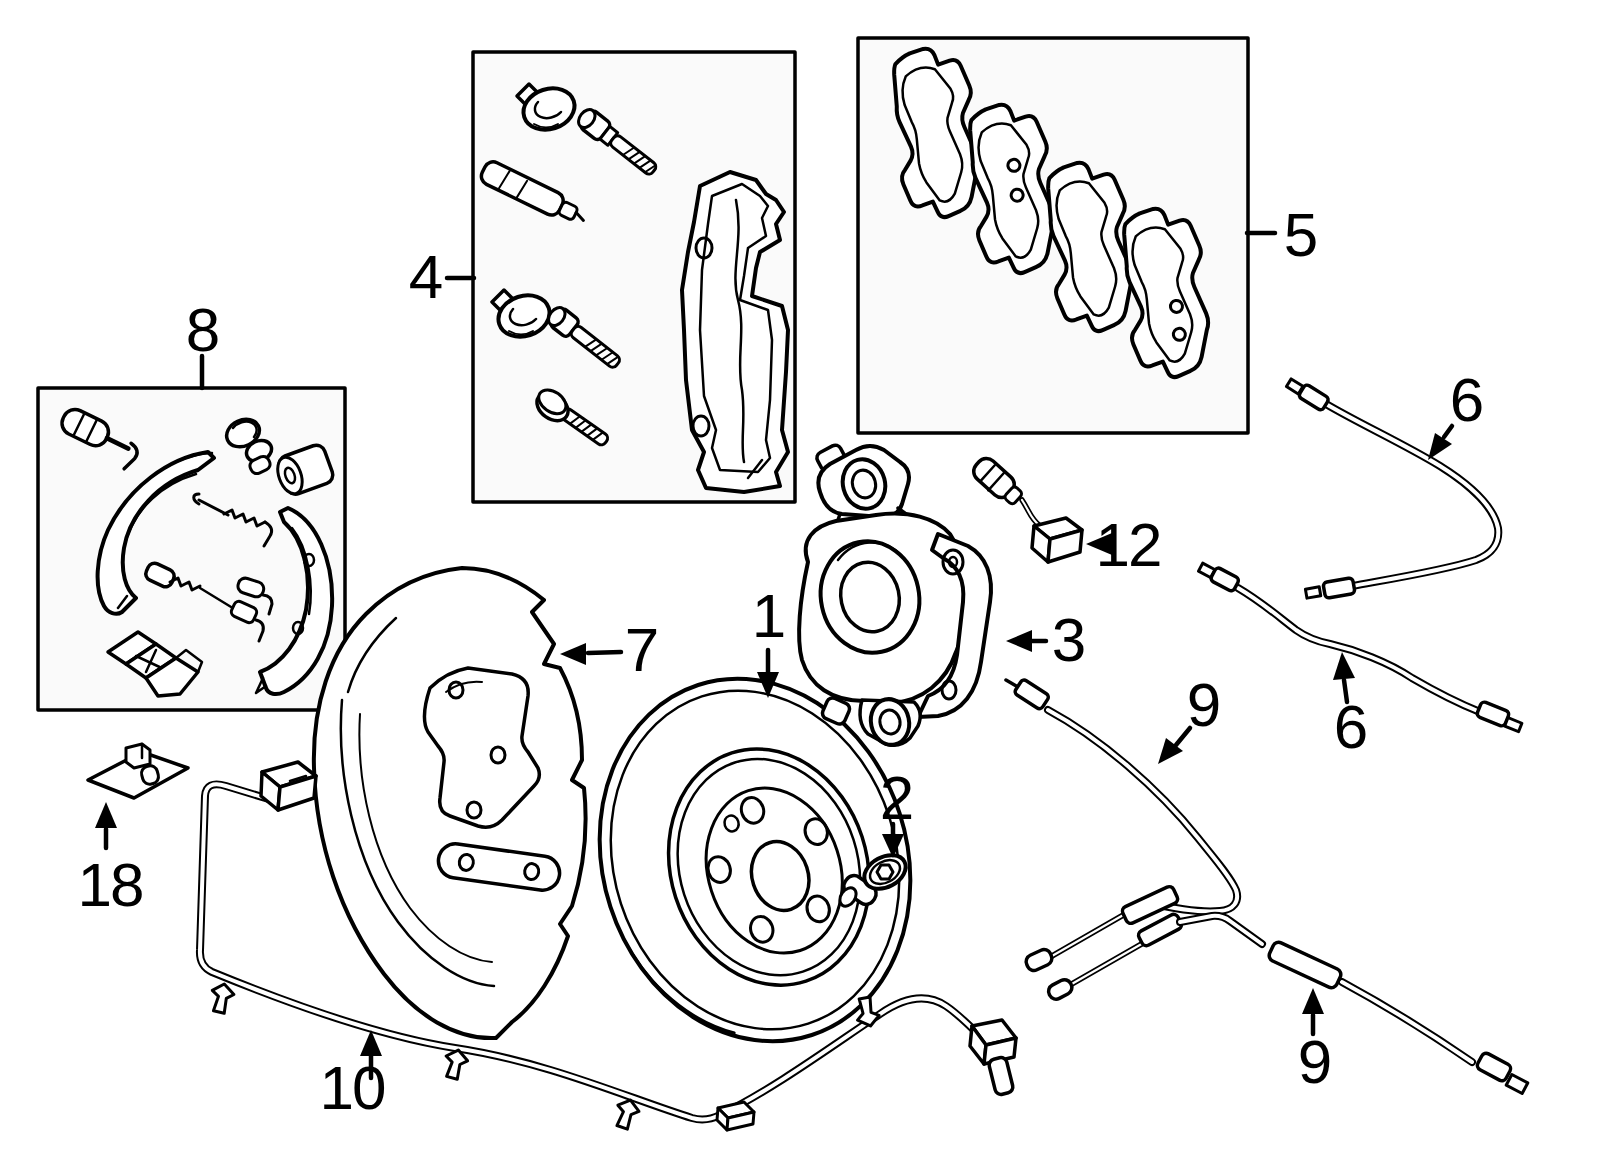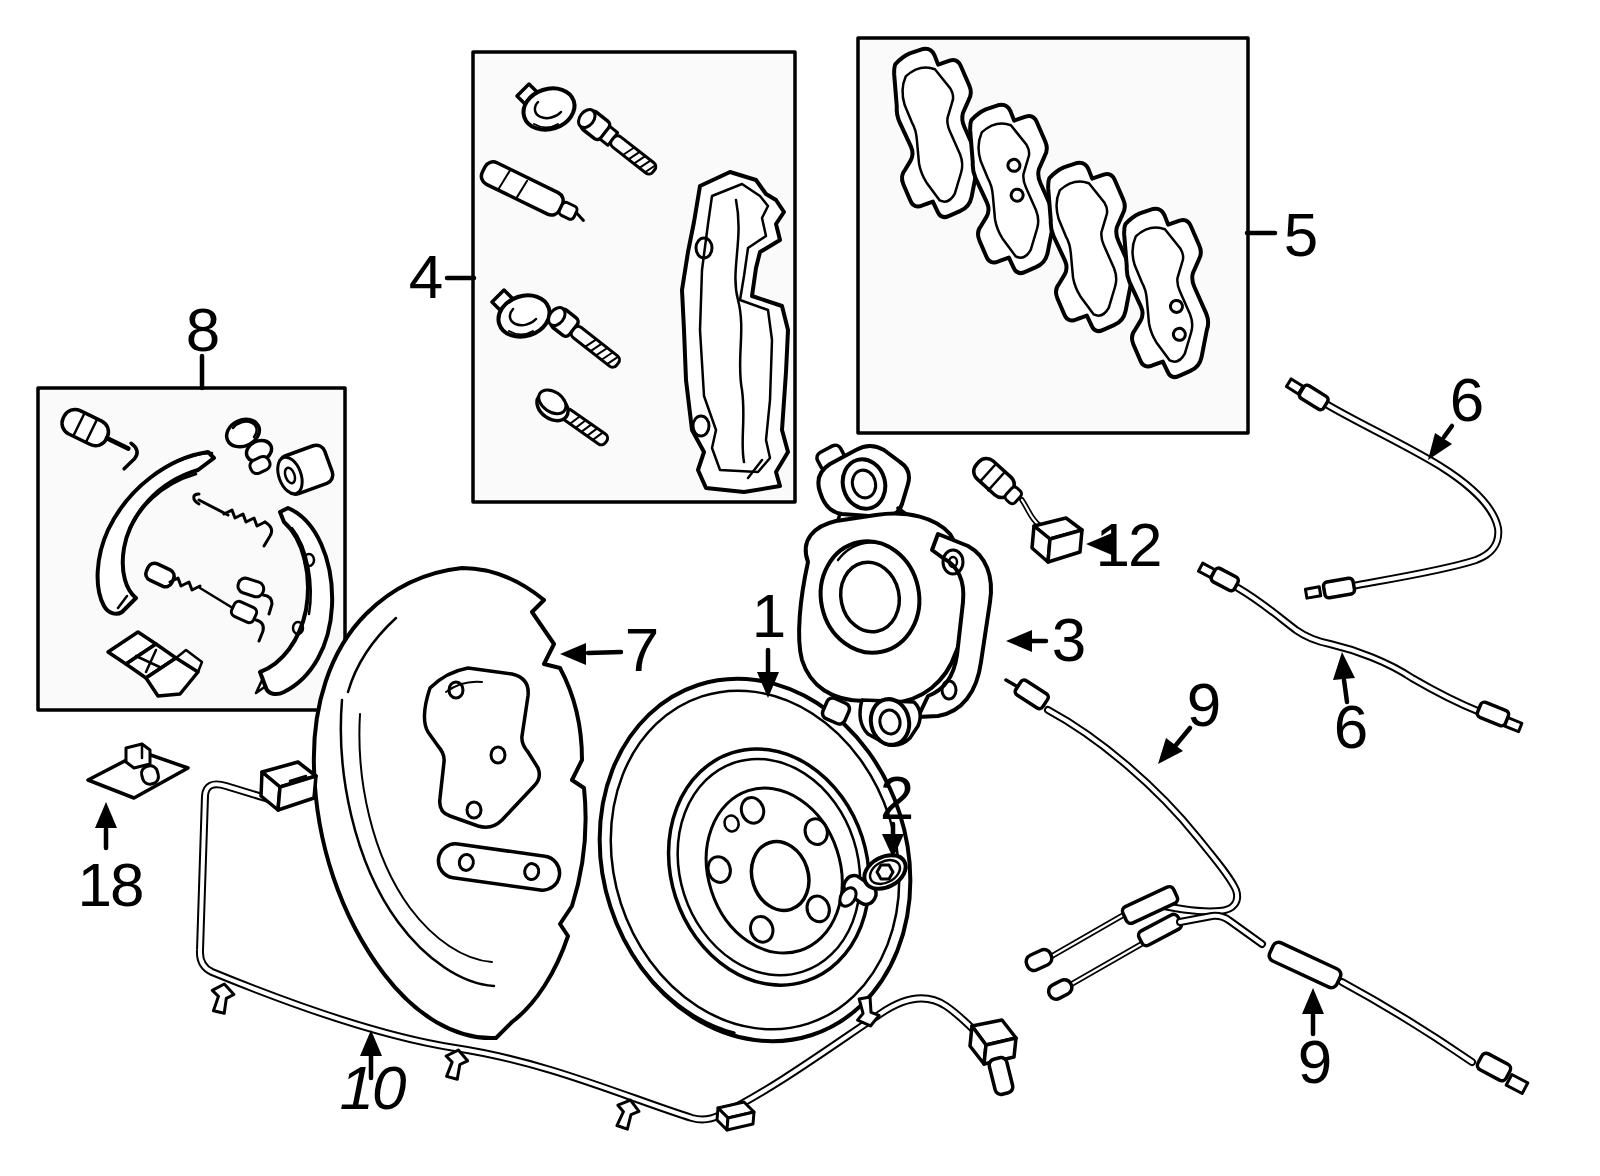--- a/index.html
+++ b/index.html
@@ -390,16 +390,16 @@
   <div class="callout" style="left:896px;  top:798px;">2</div>
   <div class="callout" style="left:1068px; top:640px;">3</div>
   <div class="callout" style="left:425px;  top:277px;">4</div>
   <div class="callout" style="left:1300px; top:235px;">5</div>
   <div class="callout" style="left:1466px; top:400px;">6</div>
   <div class="callout" style="left:1350px; top:727px;">6</div>
   <div class="callout" style="left:641px;  top:650px;">7</div>
   <div class="callout" style="left:202px;  top:330px;">8</div>
   <div class="callout" style="left:1203px; top:705px;">9</div>
   <div class="callout" style="left:1314px; top:1062px;">9</div>
-  <div class="callout" style="left:372px;  top:1088px;font-style:italic;">10</div>
+  <div class="callout" style="left:352px;  top:1088px;">10</div>
   <div class="callout" style="left:110px;  top:885px;">18</div>
   <div class="callout" style="left:1128px; top:545px;">12</div>
 </div>
 
 </body></html>

